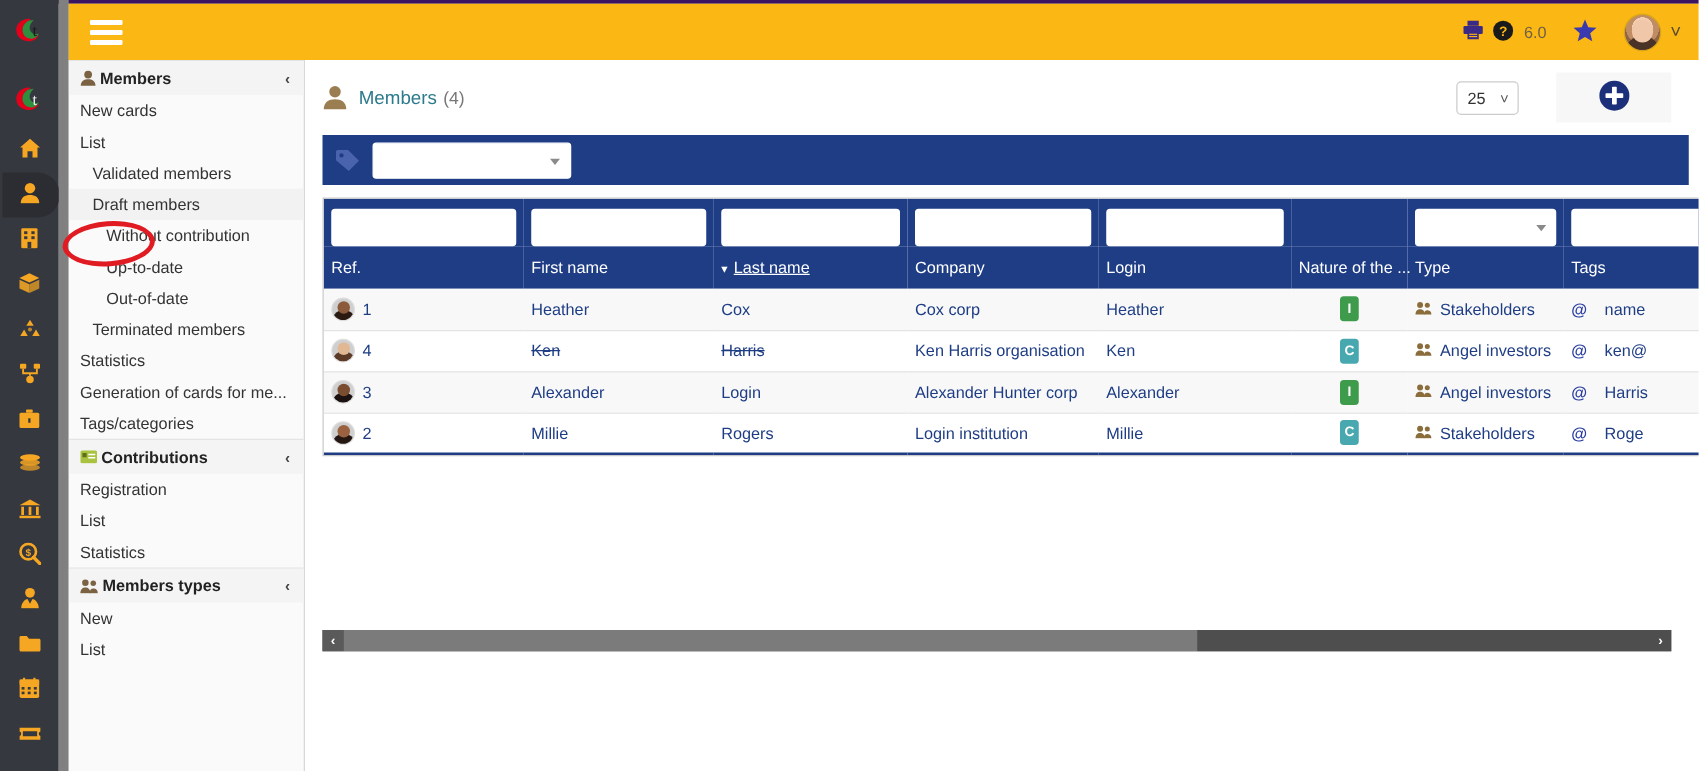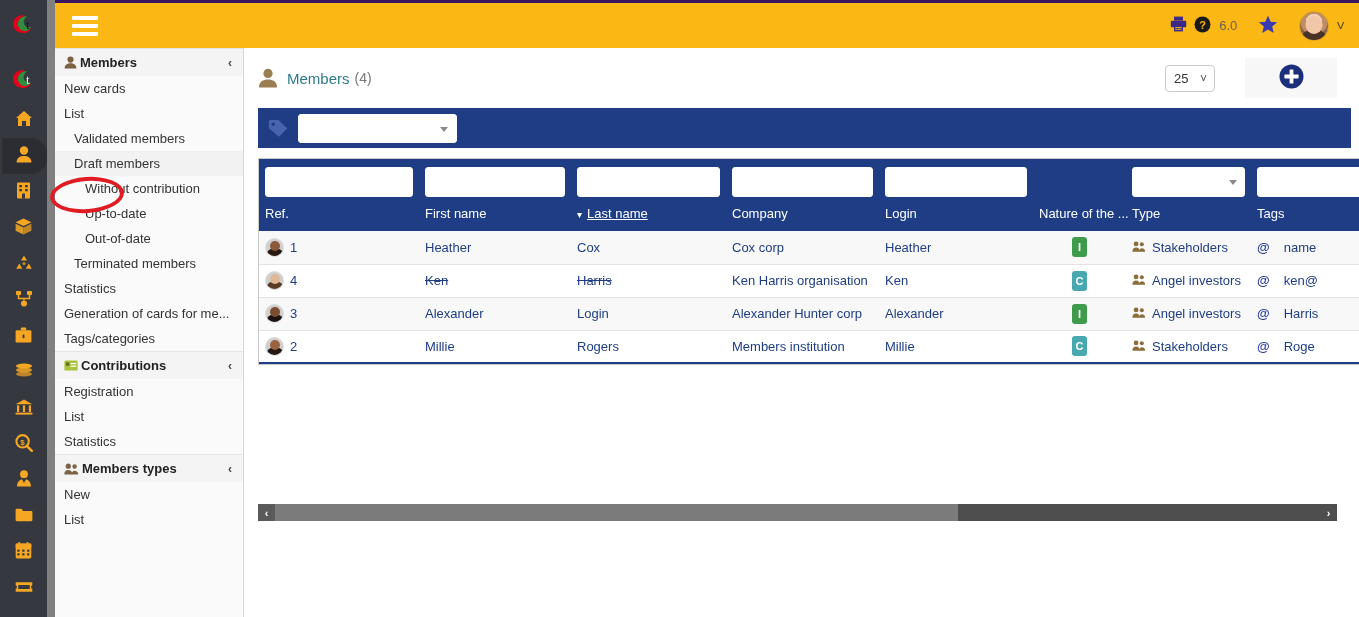--- a/index.html
+++ b/index.html
@@ -748,21 +748,21 @@
                 <span class="cell-flex">
                   <span class="row-avatar">
                     <i style="background:#241712"></i>
                     <b style="background:#9a6241"></b>
                   </span>
                   <span>2</span>
                 </span>
               </td>
               <td><span>Millie</span></td>
               <td><span>Rogers</span></td>
-              <td class="plain"><span>Members institution</span></td>
+              <td class="plain"><span>Login institution</span></td>
               <td class="plain"><span>Millie</span></td>
               <td style="text-align: center;"><span class="nature-badge nature-C">C</span></td>
               <td>
                 <span class="cell-flex">
                   <span><svg width="14" height="11" viewBox="0 0 15 12" fill="#8a6d3b">
                       <circle cx="4.3" cy="3.2" r="2.6"></circle>
                       <circle cx="10.6" cy="3.5" r="2.2"></circle>
                       <path d="M0.3 11.6 C0.3 8.4 2 7 4.3 7 C6.6 7 8.3 8.4 8.3 11.6 Z"></path>
                       <path d="M7.5 11.6 C7.6 9.1 8.9 7.8 10.6 7.8 C12.5 7.8 14.2 8.9 14.2 11.6 Z"></path>
                     </svg></span>

